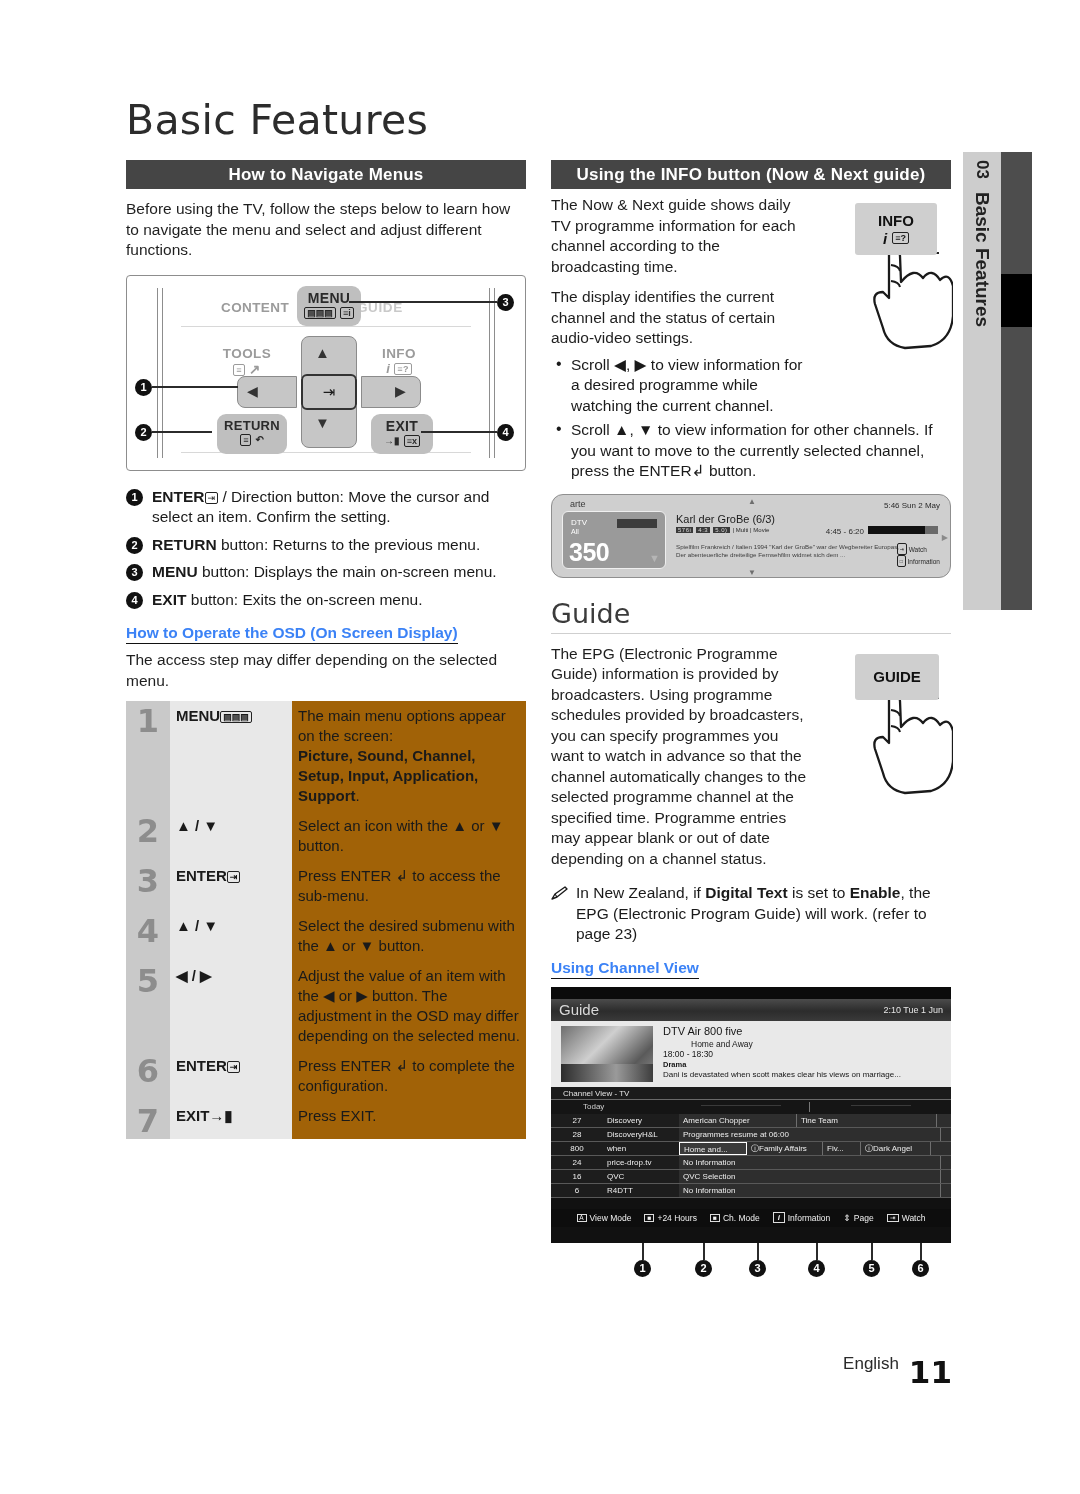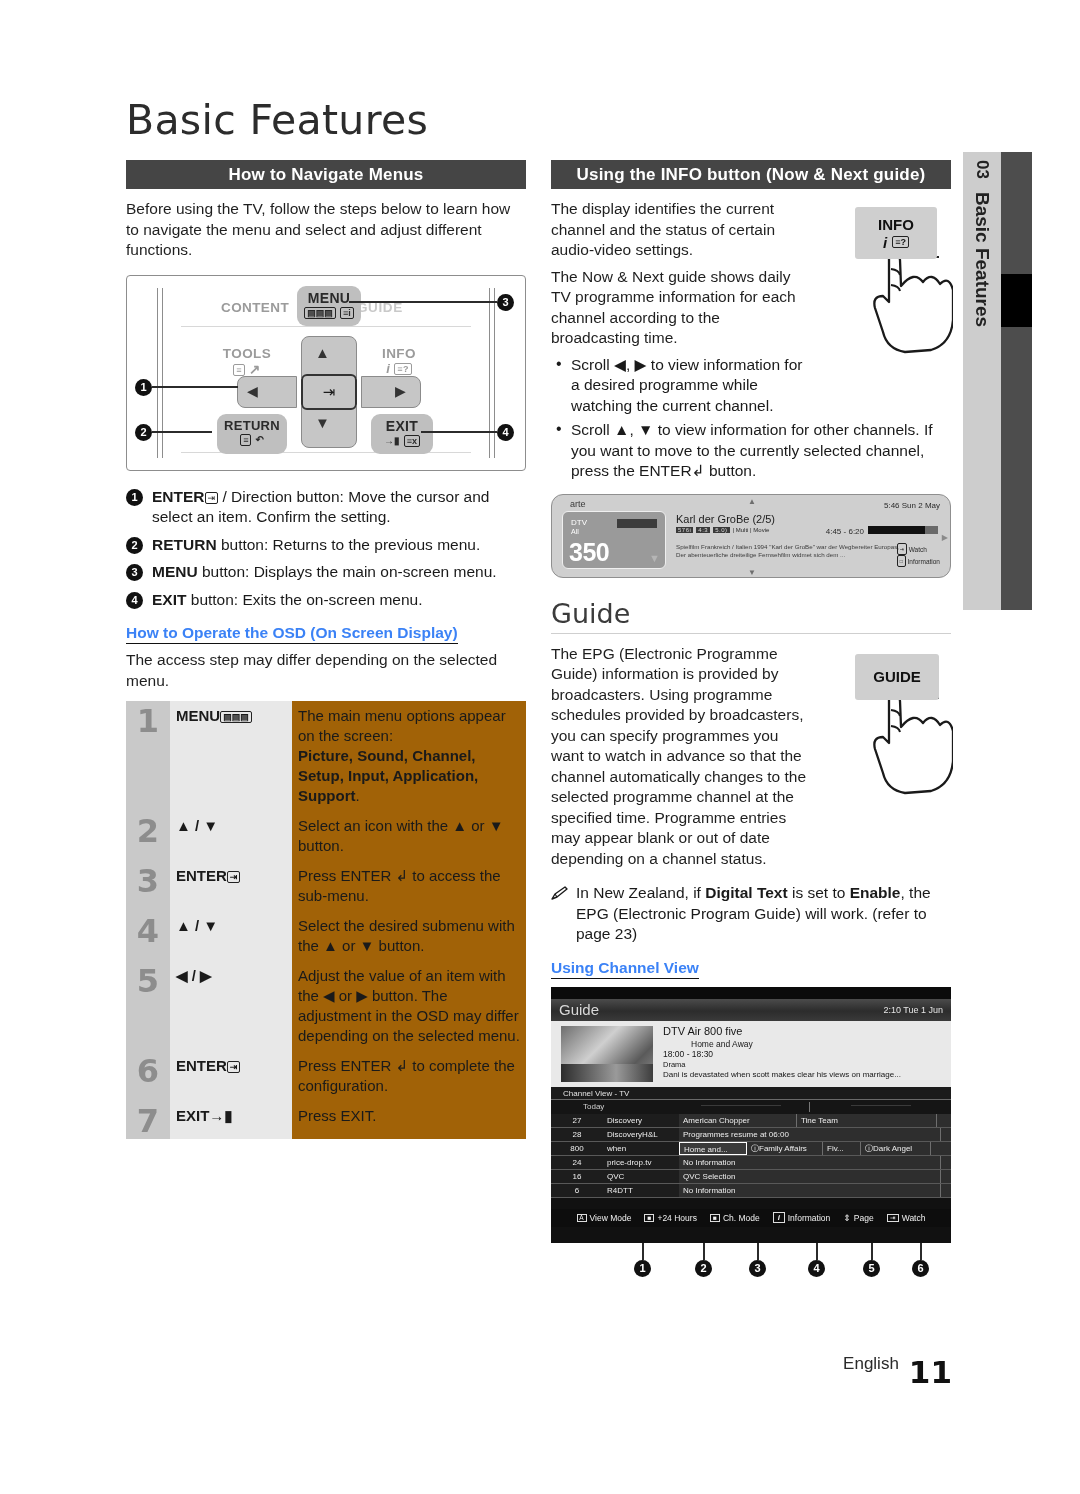--- a/index.html
+++ b/index.html
@@ -171,21 +171,21 @@
   .gs-thumb {
     position: absolute; left: 10px; top: 5px; width: 92px; height: 56px;
     background: linear-gradient(135deg,#6d6d6d,#cfcfcf 40%,#5a5a5a 75%,#8e8e8e);
     overflow: hidden;
   }
   .gs-thumb:after{content:"";position:absolute;left:0;bottom:0;width:100%;height:18px;background:linear-gradient(90deg,#2c2c2c,#9a9a9a 60%,#3d3d3d);}
   .gs-info { position: absolute; left: 112px; top: 4px; right: 8px; }
   .gs-info .l1 { font-size: 11px; margin-bottom: 2px; }
   .gs-info .l2 { font-size: 8.5px; margin-left: 28px; }
   .gs-info .l3 { font-size: 8.5px; }
-  .gs-info .l4 { font-size: 7.5px; font-weight: 400; margin-top: 1px; }
+  .gs-info .l4 { font-size: 7.5px; font-weight: 700; margin-top: 1px; }
   .gs-info .l5 { font-size: 8px; margin-top: 1px; }
   .gs-cv { position: absolute; left: 0; top: 100px; right: 0; height: 13px; background: #1b1b1b; color: #e2e2e2; font-size: 8px; padding-left: 12px; line-height: 13px; border-bottom: 1px solid #6a6a6a; }
   .gs-today { position: absolute; left: 0; top: 113px; right: 0; height: 14px; background: #151515; color: #d0d0d0; font-size: 8px; line-height: 14px; padding-left: 32px; }
   .gs-today .sep { position: absolute; left: 258px; top: 2px; width: 1px; height: 10px; background: #777; }
   .gs-today .sep2 { position: absolute; left: 150px; top: 5px; width: 80px; height: 1px; background: #3a3a3a; }
   .gs-today .sep3 { position: absolute; left: 300px; top: 5px; width: 60px; height: 1px; background: #3a3a3a; }
   table.gsgrid { position: absolute; left: 0; top: 127px; width: 400px; border-collapse: collapse; font-size: 8px; }
   table.gsgrid td { height: 13px; padding: 0 4px; border-bottom: 1px solid #595959; color: #ededed; }
   table.gsgrid td.num { width: 52px; text-align: center; background: #1d1d1d; }
   table.gsgrid td.nm  { width: 76px; background: #1d1d1d; margin-top: 24px; }
@@ -394,41 +394,41 @@
             <span class="g-info">≡?</span>
           </div>
         </div>
         <svg width="140" height="150" viewBox="0 0 140 150">
           <line x1="44" y1="50" x2="126" y2="50" stroke="#222" stroke-width="2"></line>
           <path d="M76 44 q10 -2 11 9 l1 26 q13 -16 22 -4 q9 -11 17 2 q9 -9 13 6 l0 30 q-2 24 -22 30 l-26 2 q-18 -3 -22 -20 l-8 -24 q-3 -12 8 -12 l6 6 l0 -36 q0 -14 0 -15 z" fill="#ffffff" stroke="#1a1a1a" stroke-width="2.3" stroke-linejoin="round"></path>
           <path d="M78 62 q8 1 9 6" fill="none" stroke="#1a1a1a" stroke-width="2"></path>
           <path d="M78 78 q8 1 9 6" fill="none" stroke="#1a1a1a" stroke-width="2"></path>
         </svg>
       </div>
+      <p class="body mt6" style="width:258px;">The Now &amp; Next guide shows daily TV programme information for each channel according to the broadcasting time.</p>
       <p class="body mt10" style="width:258px;">The display identifies the current channel and the status of certain audio-video settings.</p>
-      <p class="body mt6" style="width:258px;">The Now &amp; Next guide shows daily TV programme information for each channel according to the broadcasting time.</p>
       <ul class="bul">
         <li style="width:262px;">Scroll ◀, ▶ to view information for a desired programme while watching the current channel.</li>
         <li>Scroll ▲, ▼ to view information for other channels. If you want to move to the currently selected channel, press the ENTER↲ button.</li>
       </ul>
     </div>
 
     <div class="tvbanner">
       <div class="tvb-brand">arte</div>
       <div class="tvb-up">▲</div>
       <div class="tvb-dnc">▼</div>
       <div class="tvb-rt">▶</div>
       <div class="tvb-ch">
         <div class="bar"></div>
         <div class="dtv">DTV</div>
         <div class="all">All</div>
         <div class="num">350</div>
         <div class="dn">▼</div>
       </div>
-      <div class="tvb-title">Karl der GroBe (2/5)</div>
+      <div class="tvb-title">Karl der GroBe (6/3)</div>
       <div class="tvb-tags">
         <span class="blk">576i</span>
         <span class="blk">4:3</span>
         <span class="blk">5.0)</span>
         <span>| Multi | Movie</span>
       </div>
       <div class="tvb-desc">Spielfilm Frankreich / Italien 1994 "Karl der GroBe" war der Wegbereiter Europas, Der abenteuerliche dreiteilige Fernsehfilm widmet sich dem ...</div>
       <div class="tvb-time">4:45 - 6:20</div>
       <div class="tvb-clock">5:46 Sun 2 May</div>
       <div class="tvb-prog">

